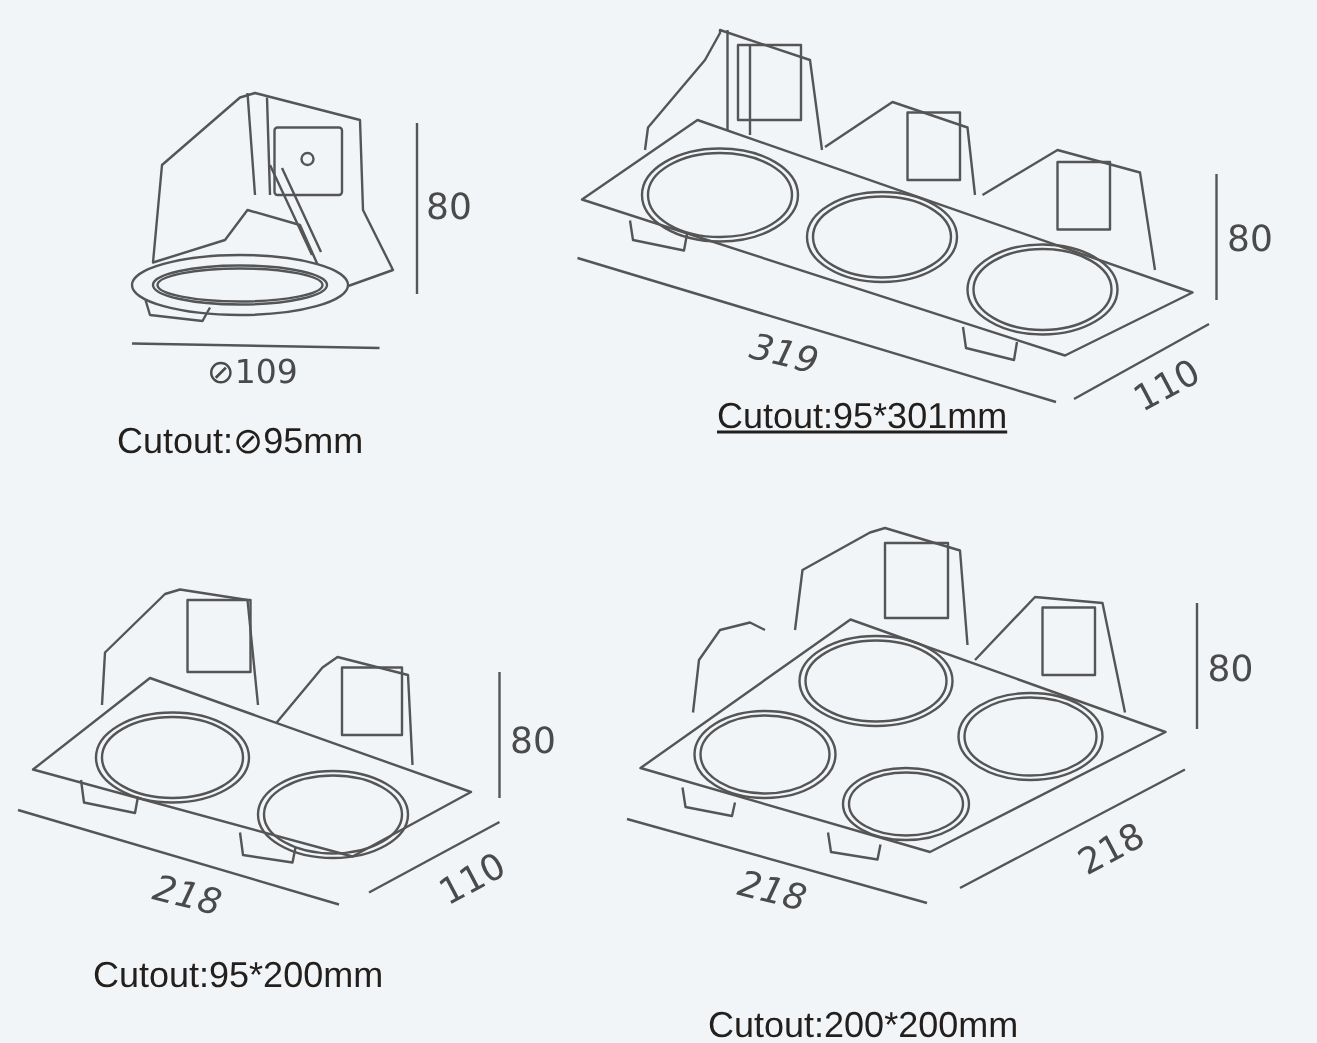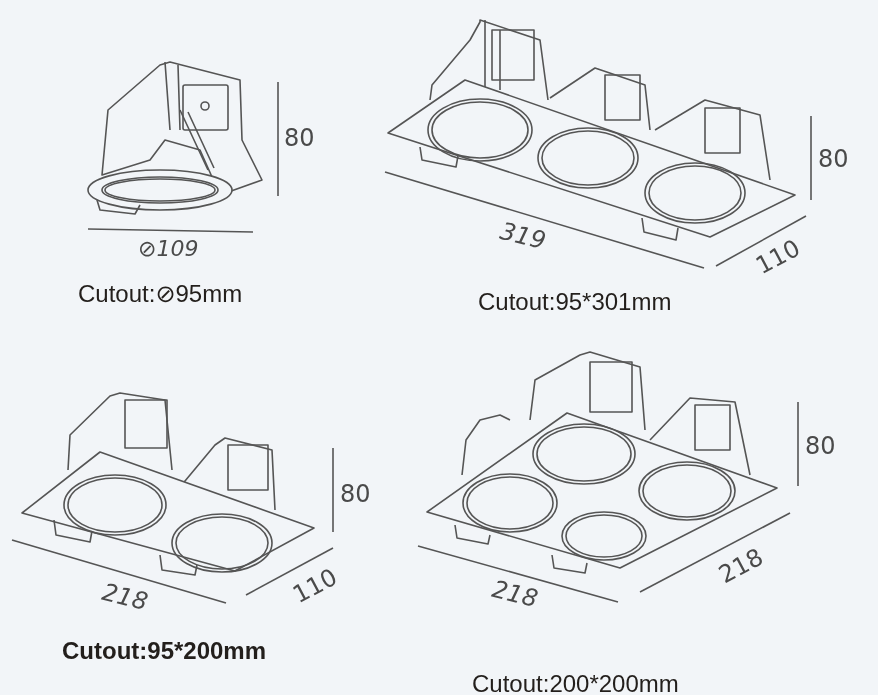--- a/index.html
+++ b/index.html
@@ -84,29 +84,29 @@
     <ellipse cx="604" cy="536" rx="38" ry="21"></ellipse>
     <path d="M455 525 L457 538 L488 544 L490 535"></path>
     <path d="M552 555 L554 568 L585 573 L587 563"></path>
     <line x1="418" y1="546" x2="618" y2="602"></line>
     <line x1="640" y1="592" x2="790" y2="513"></line>
     <line x1="798" y1="402" x2="798" y2="486"></line>
   </g>
 </svg>
 
 <div class="dim" style="left:284px;top:124px;">80</div>
-<div class="dim" style="left:138px;top:236px;font-size:22px;font-style:italic;">⊘109</div>
+<div class="dim" style="left:138px;top:236px;font-size:22px;">⊘109</div>
 <div class="lbl" style="left:78px;top:280px;">Cutout:⊘95mm</div>
 
 <div class="dim" style="left:818px;top:145px;">80</div>
 <div class="dim it" style="left:500px;top:222px;transform:rotate(14deg);">319</div>
 <div class="dim" style="left:755px;top:243px;transform:rotate(-28deg);">110</div>
-<div class="lbl" style="left:478px;top:288px;">Cutout:95*301mm</div>
+<div class="lbl" style="left:478px;top:264px;text-decoration:underline;">Cutout:95*301mm</div>
 
 <div class="dim" style="left:340px;top:480px;">80</div>
 <div class="dim it" style="left:102px;top:583px;transform:rotate(14deg);">218</div>
 <div class="dim" style="left:292px;top:572px;transform:rotate(-28deg);">110</div>
-<div class="lbl" style="left:62px;top:637px;font-weight:bold;">Cutout:95*200mm</div>
+<div class="lbl" style="left:62px;top:637px;">Cutout:95*200mm</div>
 
 <div class="dim" style="left:805px;top:432px;">80</div>
 <div class="dim it" style="left:492px;top:580px;transform:rotate(14deg);">218</div>
 <div class="dim" style="left:718px;top:552px;transform:rotate(-28deg);">218</div>
 <div class="lbl" style="left:472px;top:670px;">Cutout:200*200mm</div>
 
 </body></html>

